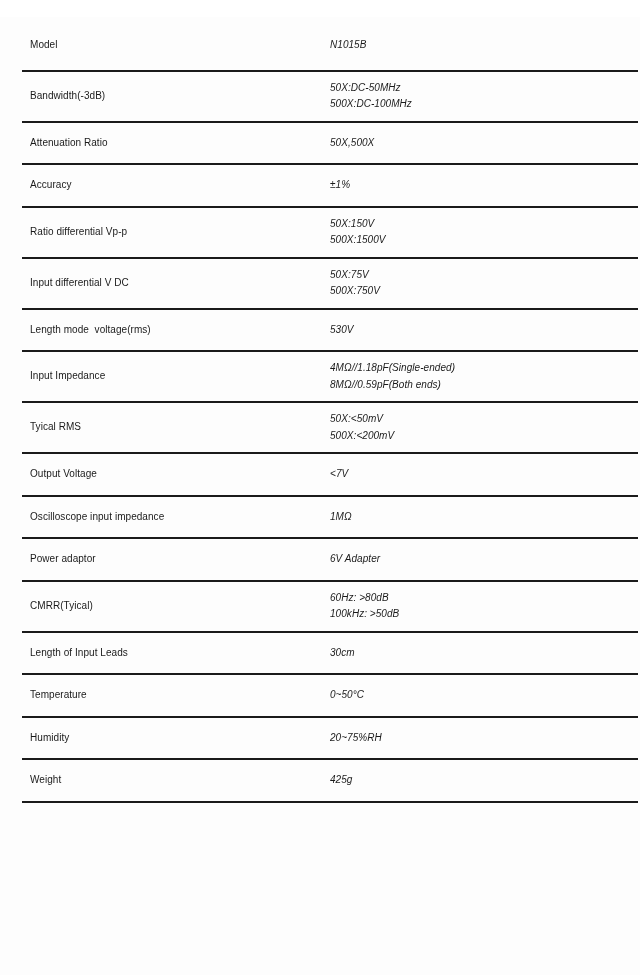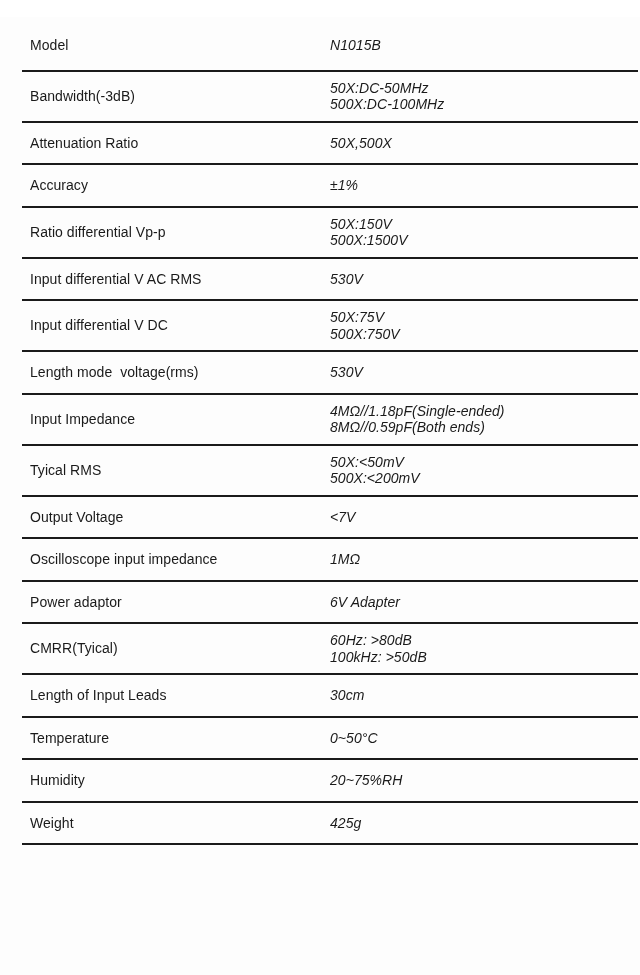--- a/index.html
+++ b/index.html
@@ -35,21 +35,21 @@
   .spec-row {
     border-bottom: 2px solid #1b1b1b;
   }
 
   .spec-row:first-child {
     border-top: 0;
   }
 
   .cell {
     vertical-align: middle;
-    font-size: 14px;
+    font-size: 10px;
     line-height: 16.5px;
     letter-spacing: 0.05px;
     color: #1a1a1a;
     padding: 0;
     font-weight: 400;
   }
 
   .cell-label {
     width: 290px;
     padding: 11px 6px 11px 8px;
@@ -117,26 +117,20 @@
             <span class="value-line">±1%</span>
           </td>
         </tr>
         <tr class="spec-row row-lines-2">
           <td class="cell cell-label"><span class="label-text">Ratio differential Vp-p</span></td>
           <td class="cell cell-value">
             <span class="value-line">50X:150V</span>
             <span class="value-line">500X:1500V</span>
           </td>
         </tr>
-        <tr class="spec-row row-lines-1">
-          <td class="cell cell-label"><span class="label-text">Input differential V AC RMS</span></td>
-          <td class="cell cell-value">
-            <span class="value-line">530V</span>
-          </td>
-        </tr>
         <tr class="spec-row row-lines-2">
           <td class="cell cell-label"><span class="label-text">Input differential V DC</span></td>
           <td class="cell cell-value">
             <span class="value-line">50X:75V</span>
             <span class="value-line">500X:750V</span>
           </td>
         </tr>
         <tr class="spec-row row-lines-1">
           <td class="cell cell-label"><span class="label-text">Length mode  voltage(rms)</span></td>
           <td class="cell cell-value">

